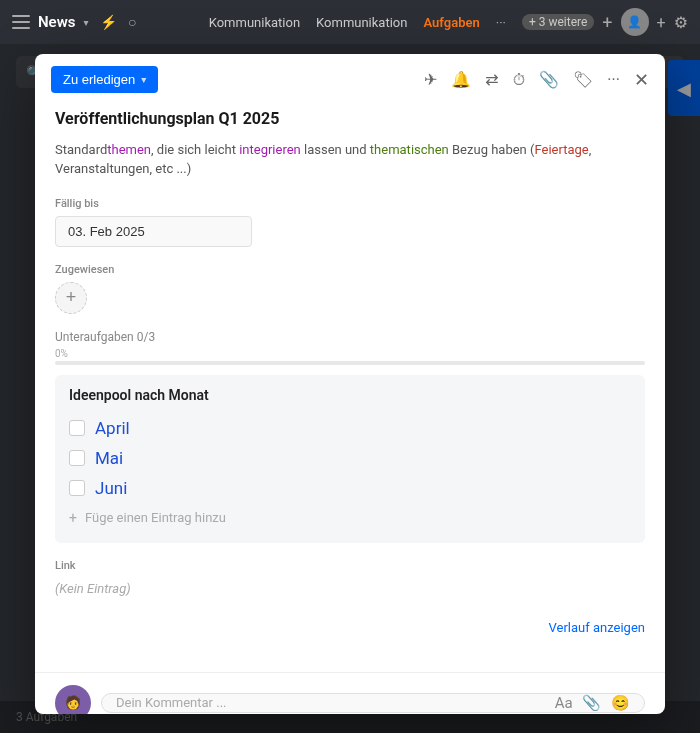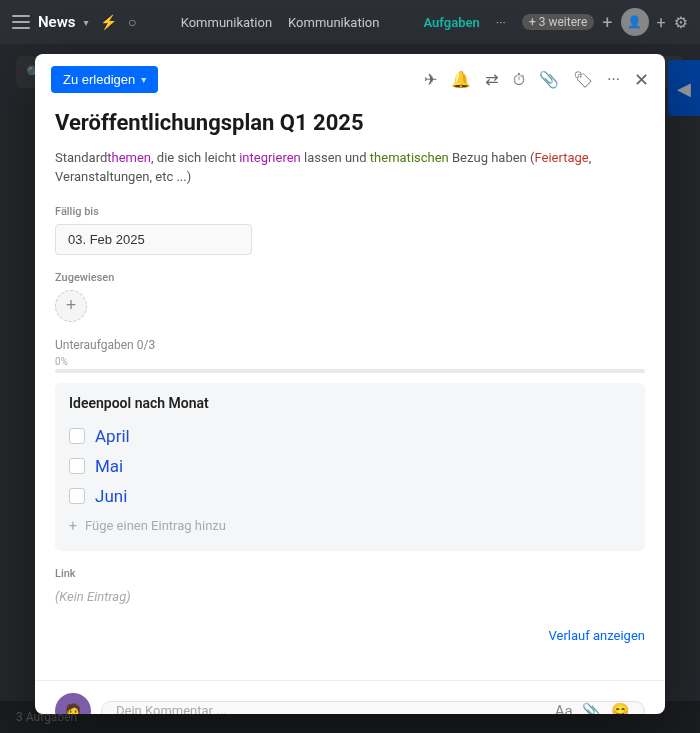--- a/index.html
+++ b/index.html
@@ -64,23 +64,22 @@
       display: flex;
       gap: 16px;
       align-items: center;
     }
     .topnav-link {
       color: #ccc;
       font-size: 13px;
       cursor: pointer;
     }
     .topnav-link.active {
-      color: #14b8a6;
+      color: #f97316;
       font-weight: 600;
-      margin-left: 28px;
     }
     .topnav-more {
       color: #aaa;
       font-size: 13px;
       cursor: pointer;
     }
     .topnav-plus-badge {
       background: #555;
       border-radius: 10px;
       padding: 1px 7px;
@@ -238,21 +237,21 @@
       font-size: 18px;
       cursor: pointer;
     }
 
     
     .modal-body {
       padding: 16px 20px 20px 20px;
     }
 
     .modal-title {
-      font-size: 22px;
+      font-size: 16px;
       font-weight: 700;
       color: #1a1a1a;
       margin-bottom: 10px;
       line-height: 1.3;
     }
 
     .modal-description {
       font-size: 13px;
       color: #555;
       line-height: 1.5;

